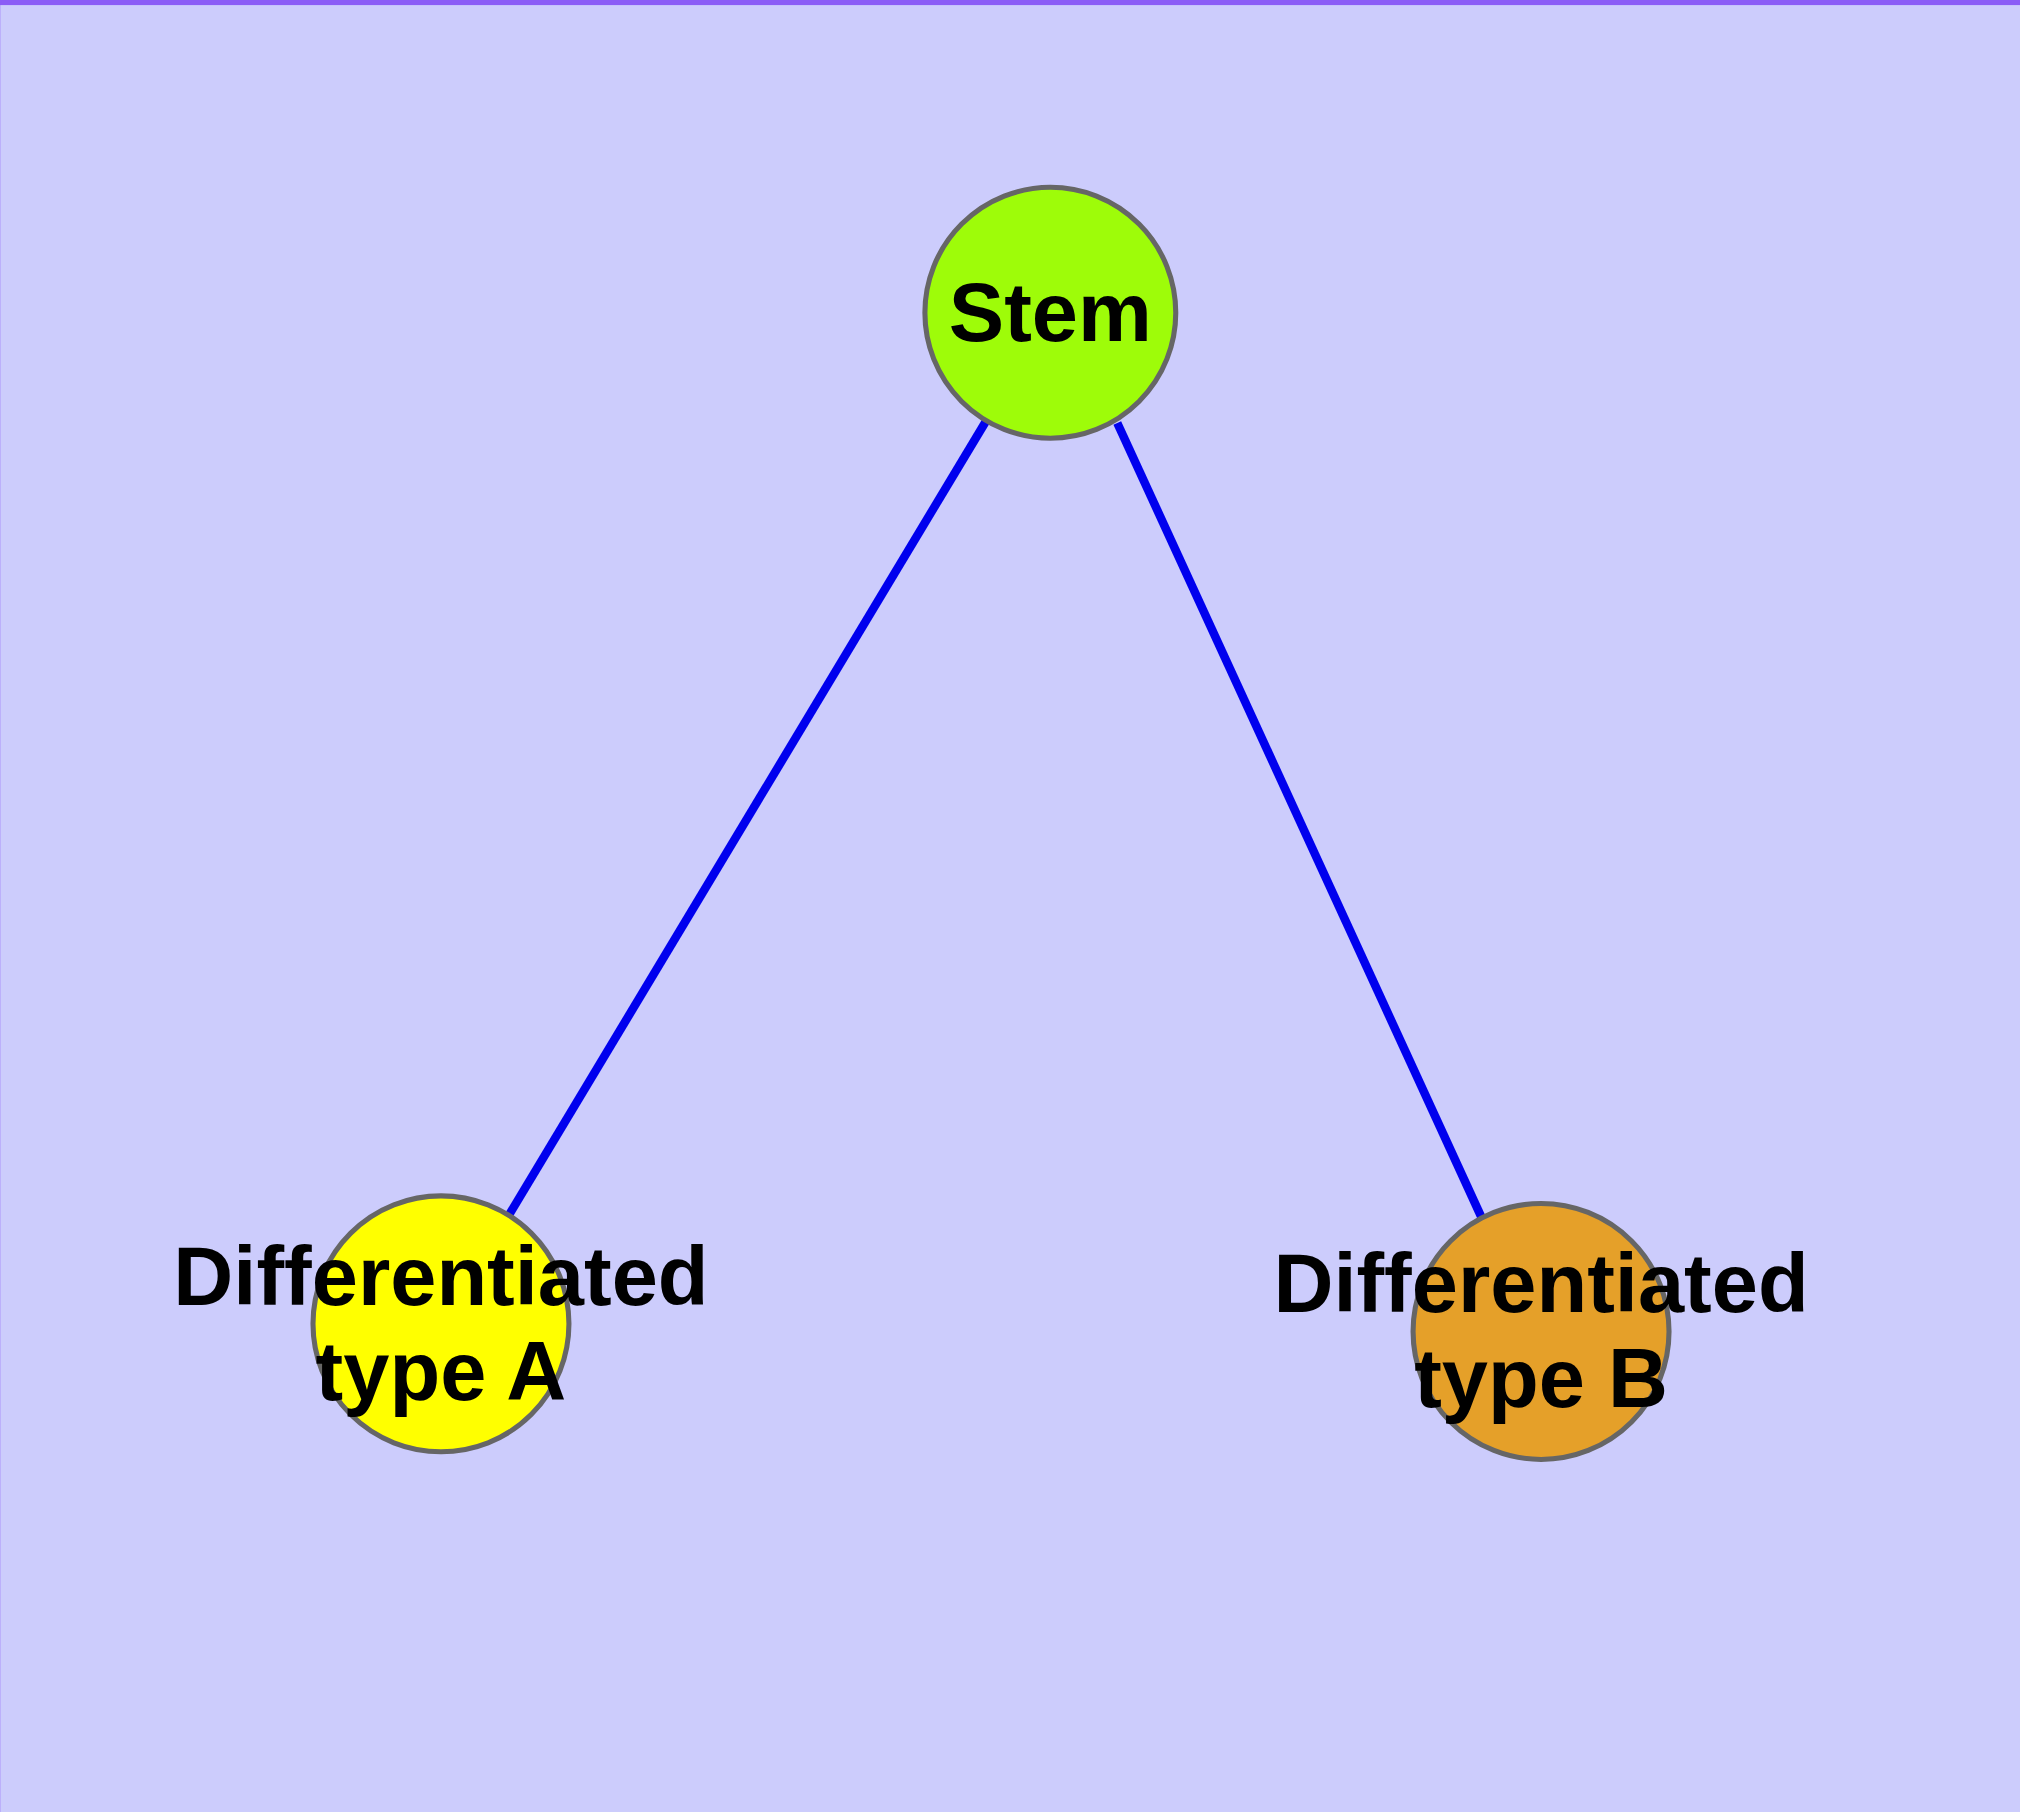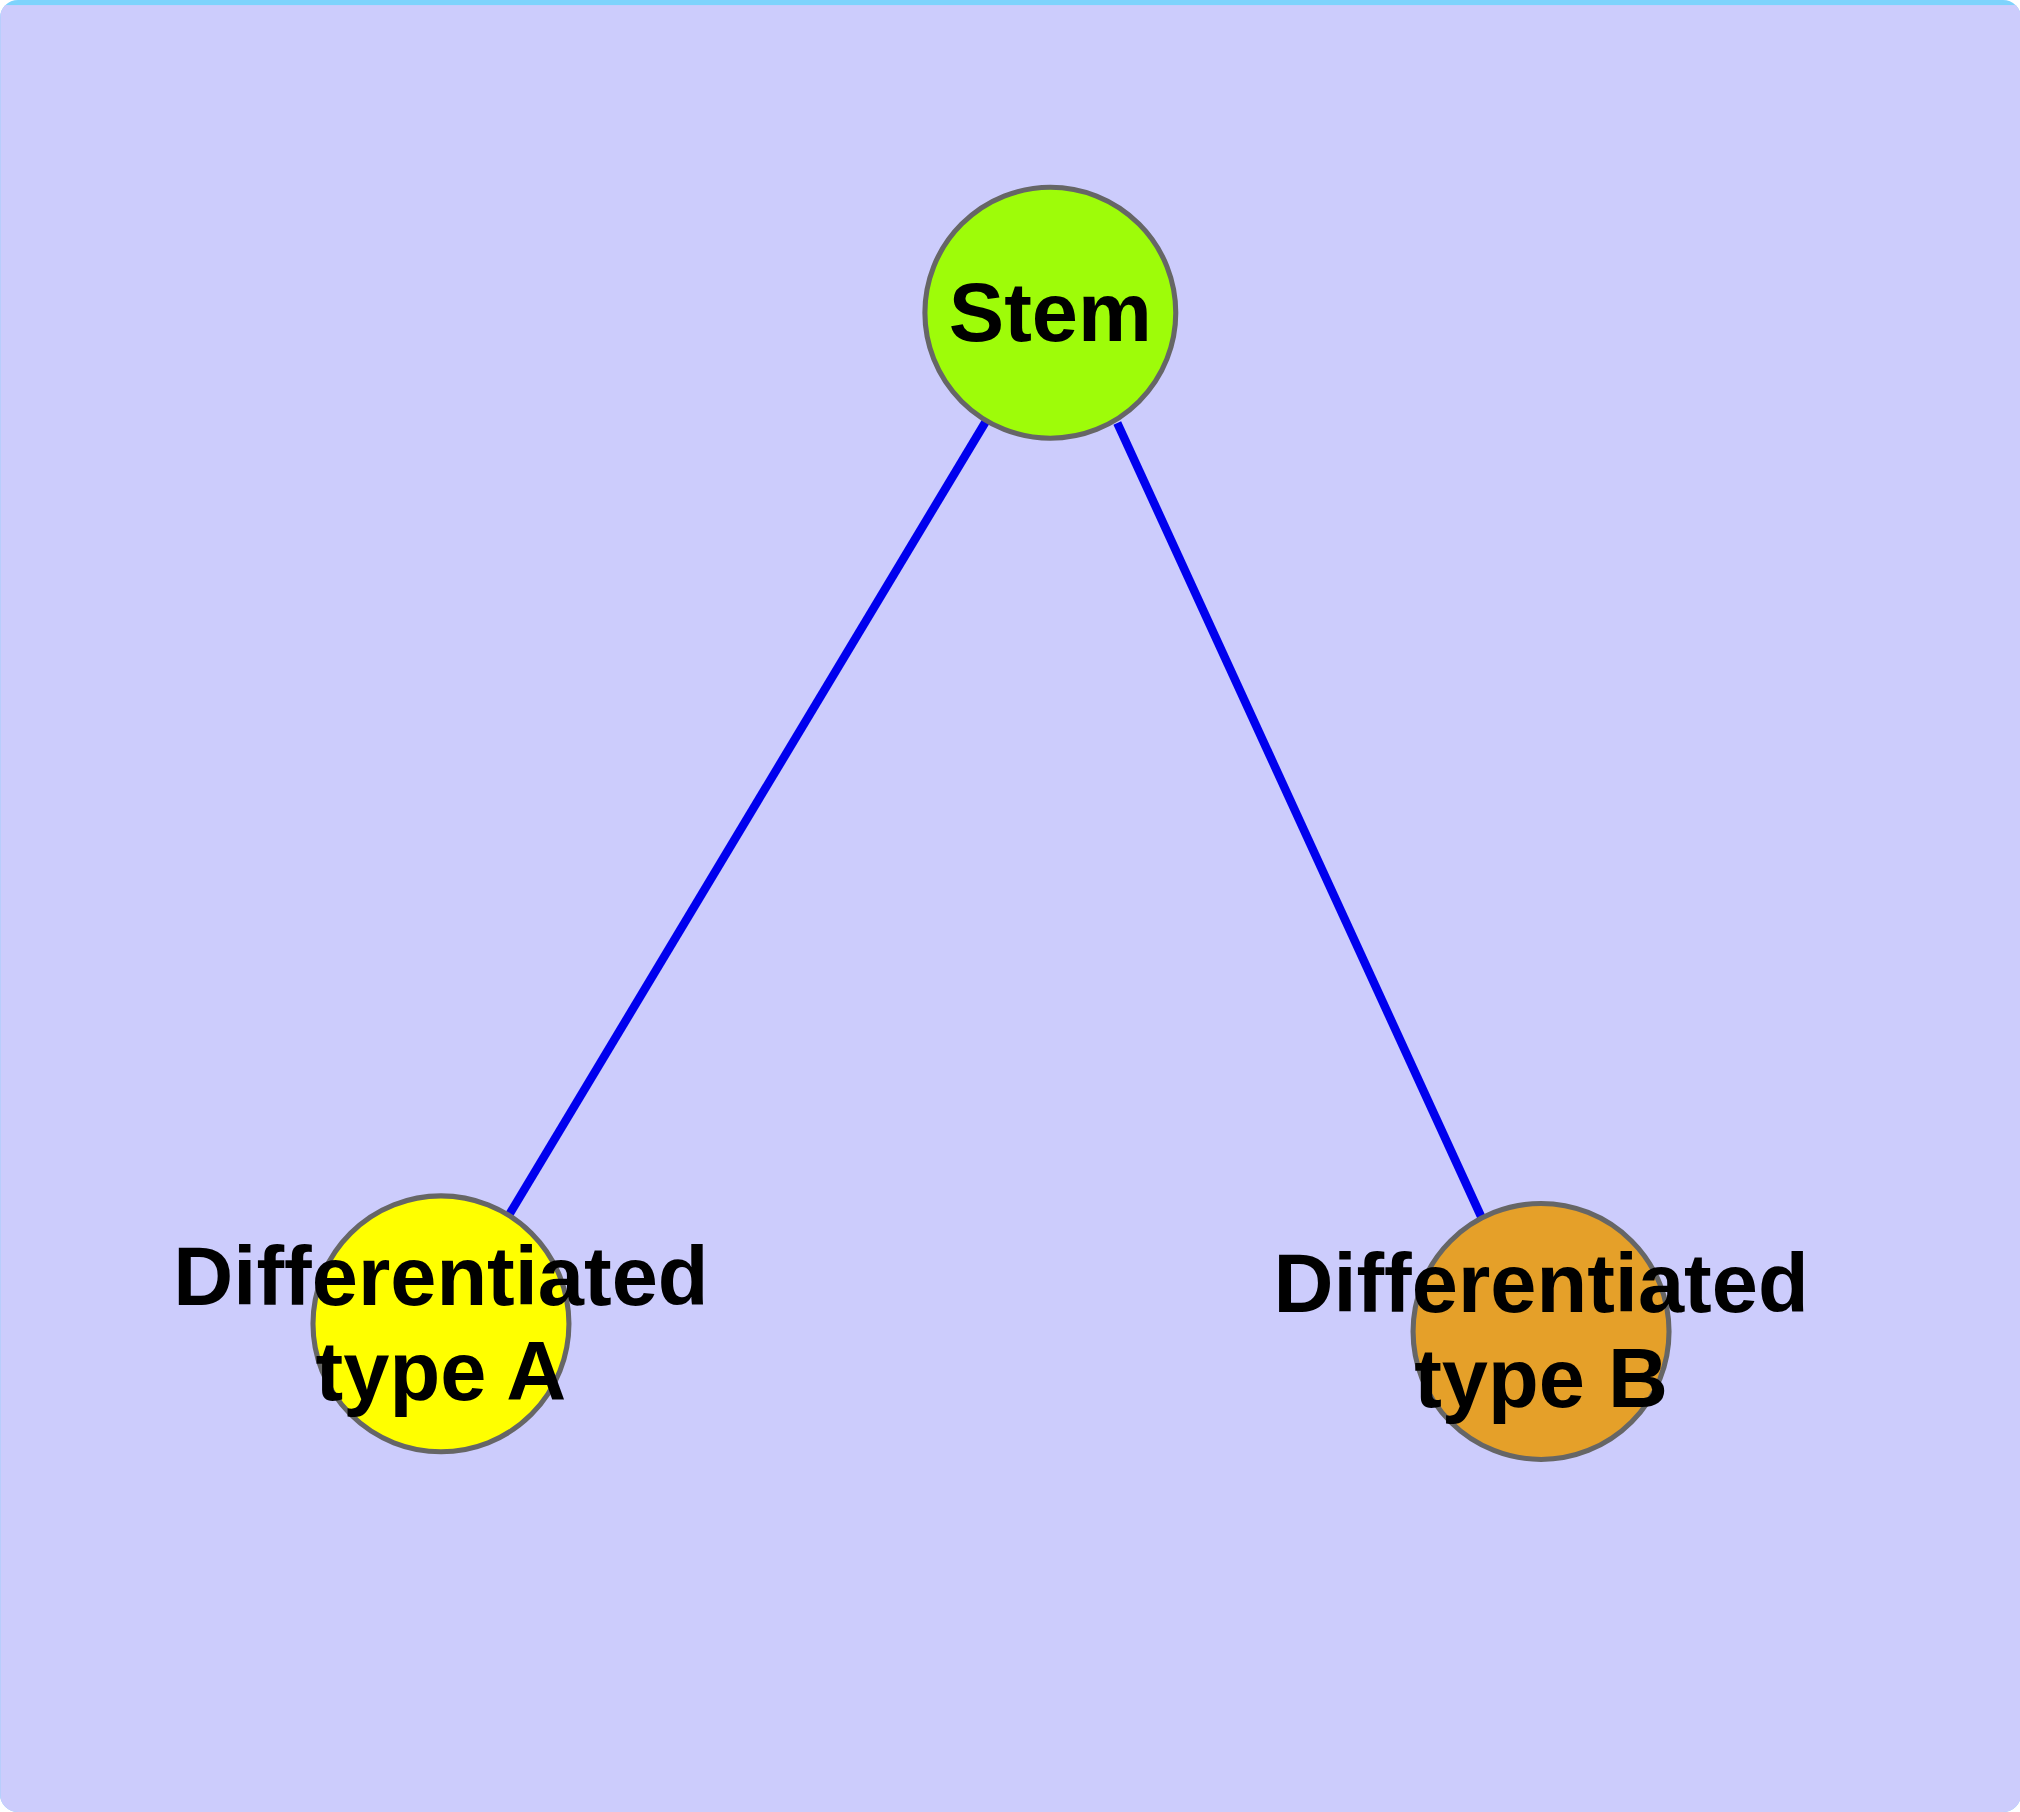--- a/index.html
+++ b/index.html
@@ -29,21 +29,21 @@
     fill: #000000;
     text-anchor: middle;
   }
   .edge-line {
     stroke-linecap: butt;
   }
 </style>
 </head>
 <body style="background: rgb(255, 255, 255);">
 
-<div id="canvas-wrap" style="background: #7dd3fc; border-radius: 18px;">
+<div id="canvas-wrap" style="background: #8b5cf6;">
   <svg id="graph-svg" viewBox="0 0 2384 2138" xmlns="http://www.w3.org/2000/svg">
 
     <rect id="bg-rect" x="0" y="6" width="2384" height="2132" fill="#ccccfc"></rect>
 
     <g id="edges-group">
       <line class="edge-line" id="edge-0" x1="1163" y1="497" x2="600" y2="1434" stroke="#0000ee" stroke-width="10"></line>
       <line class="edge-line" id="edge-1" x1="1318" y1="499" x2="1748" y2="1437" stroke="#0000ee" stroke-width="10"></line>
     </g>
 
     <g id="nodes-group">

